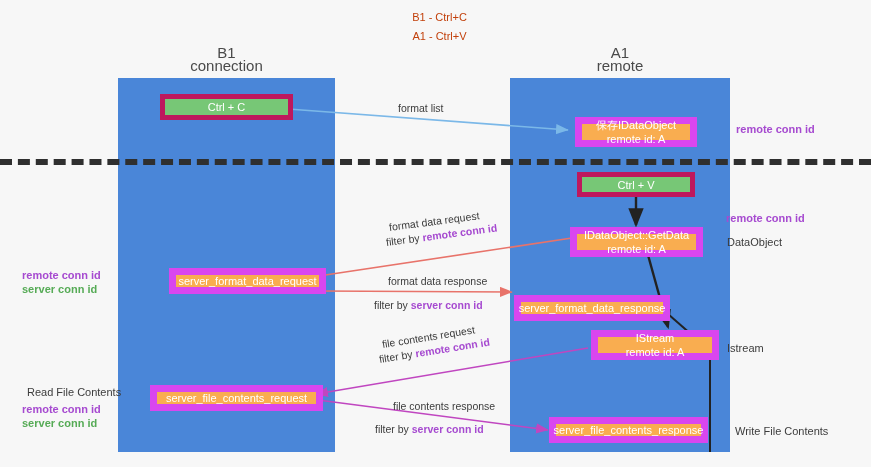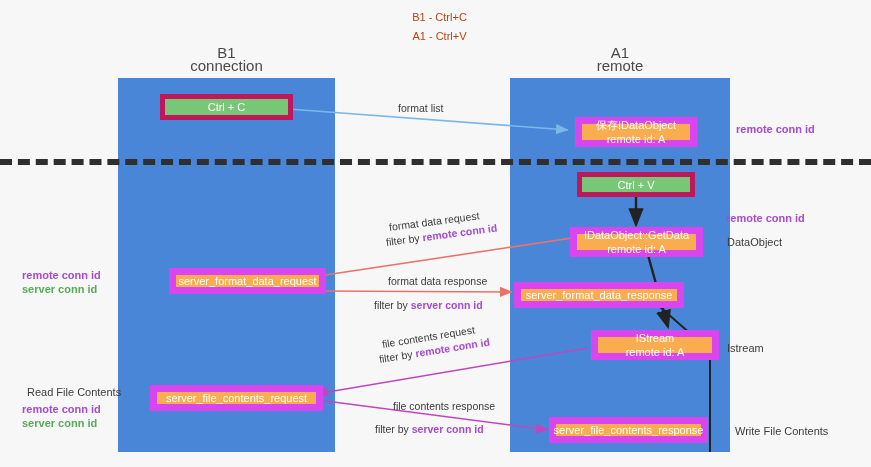--- a/index.html
+++ b/index.html
@@ -143,21 +143,21 @@
 
   <div class="node green" style="left:577px;top:172px;width:118px;height:25px;">
     <div>Ctrl + V</div>
   </div>
 
   <div class="node orange" style="left:570px;top:227px;width:133px;height:30px;">
     <div>IDataObject::GetData</div>
     <div class="l2">remote id: A</div>
   </div>
 
-  <div class="node orange" style="left:514px;top:282px;width:170px;height:26px;text-align:center;">
+  <div class="node orange" style="left:514px;top:295px;width:156px;height:26px;text-align:center;">
     <div>server_format_data_response</div>
   </div>
 
   <div class="node orange" style="left:591px;top:330px;width:128px;height:30px;">
     <div>IStream</div>
     <div class="l2">remote id: A</div>
   </div>
 
   <div class="node orange" style="left:549px;top:417px;width:159px;height:26px;">
     <div>server_file_contents_response</div>

